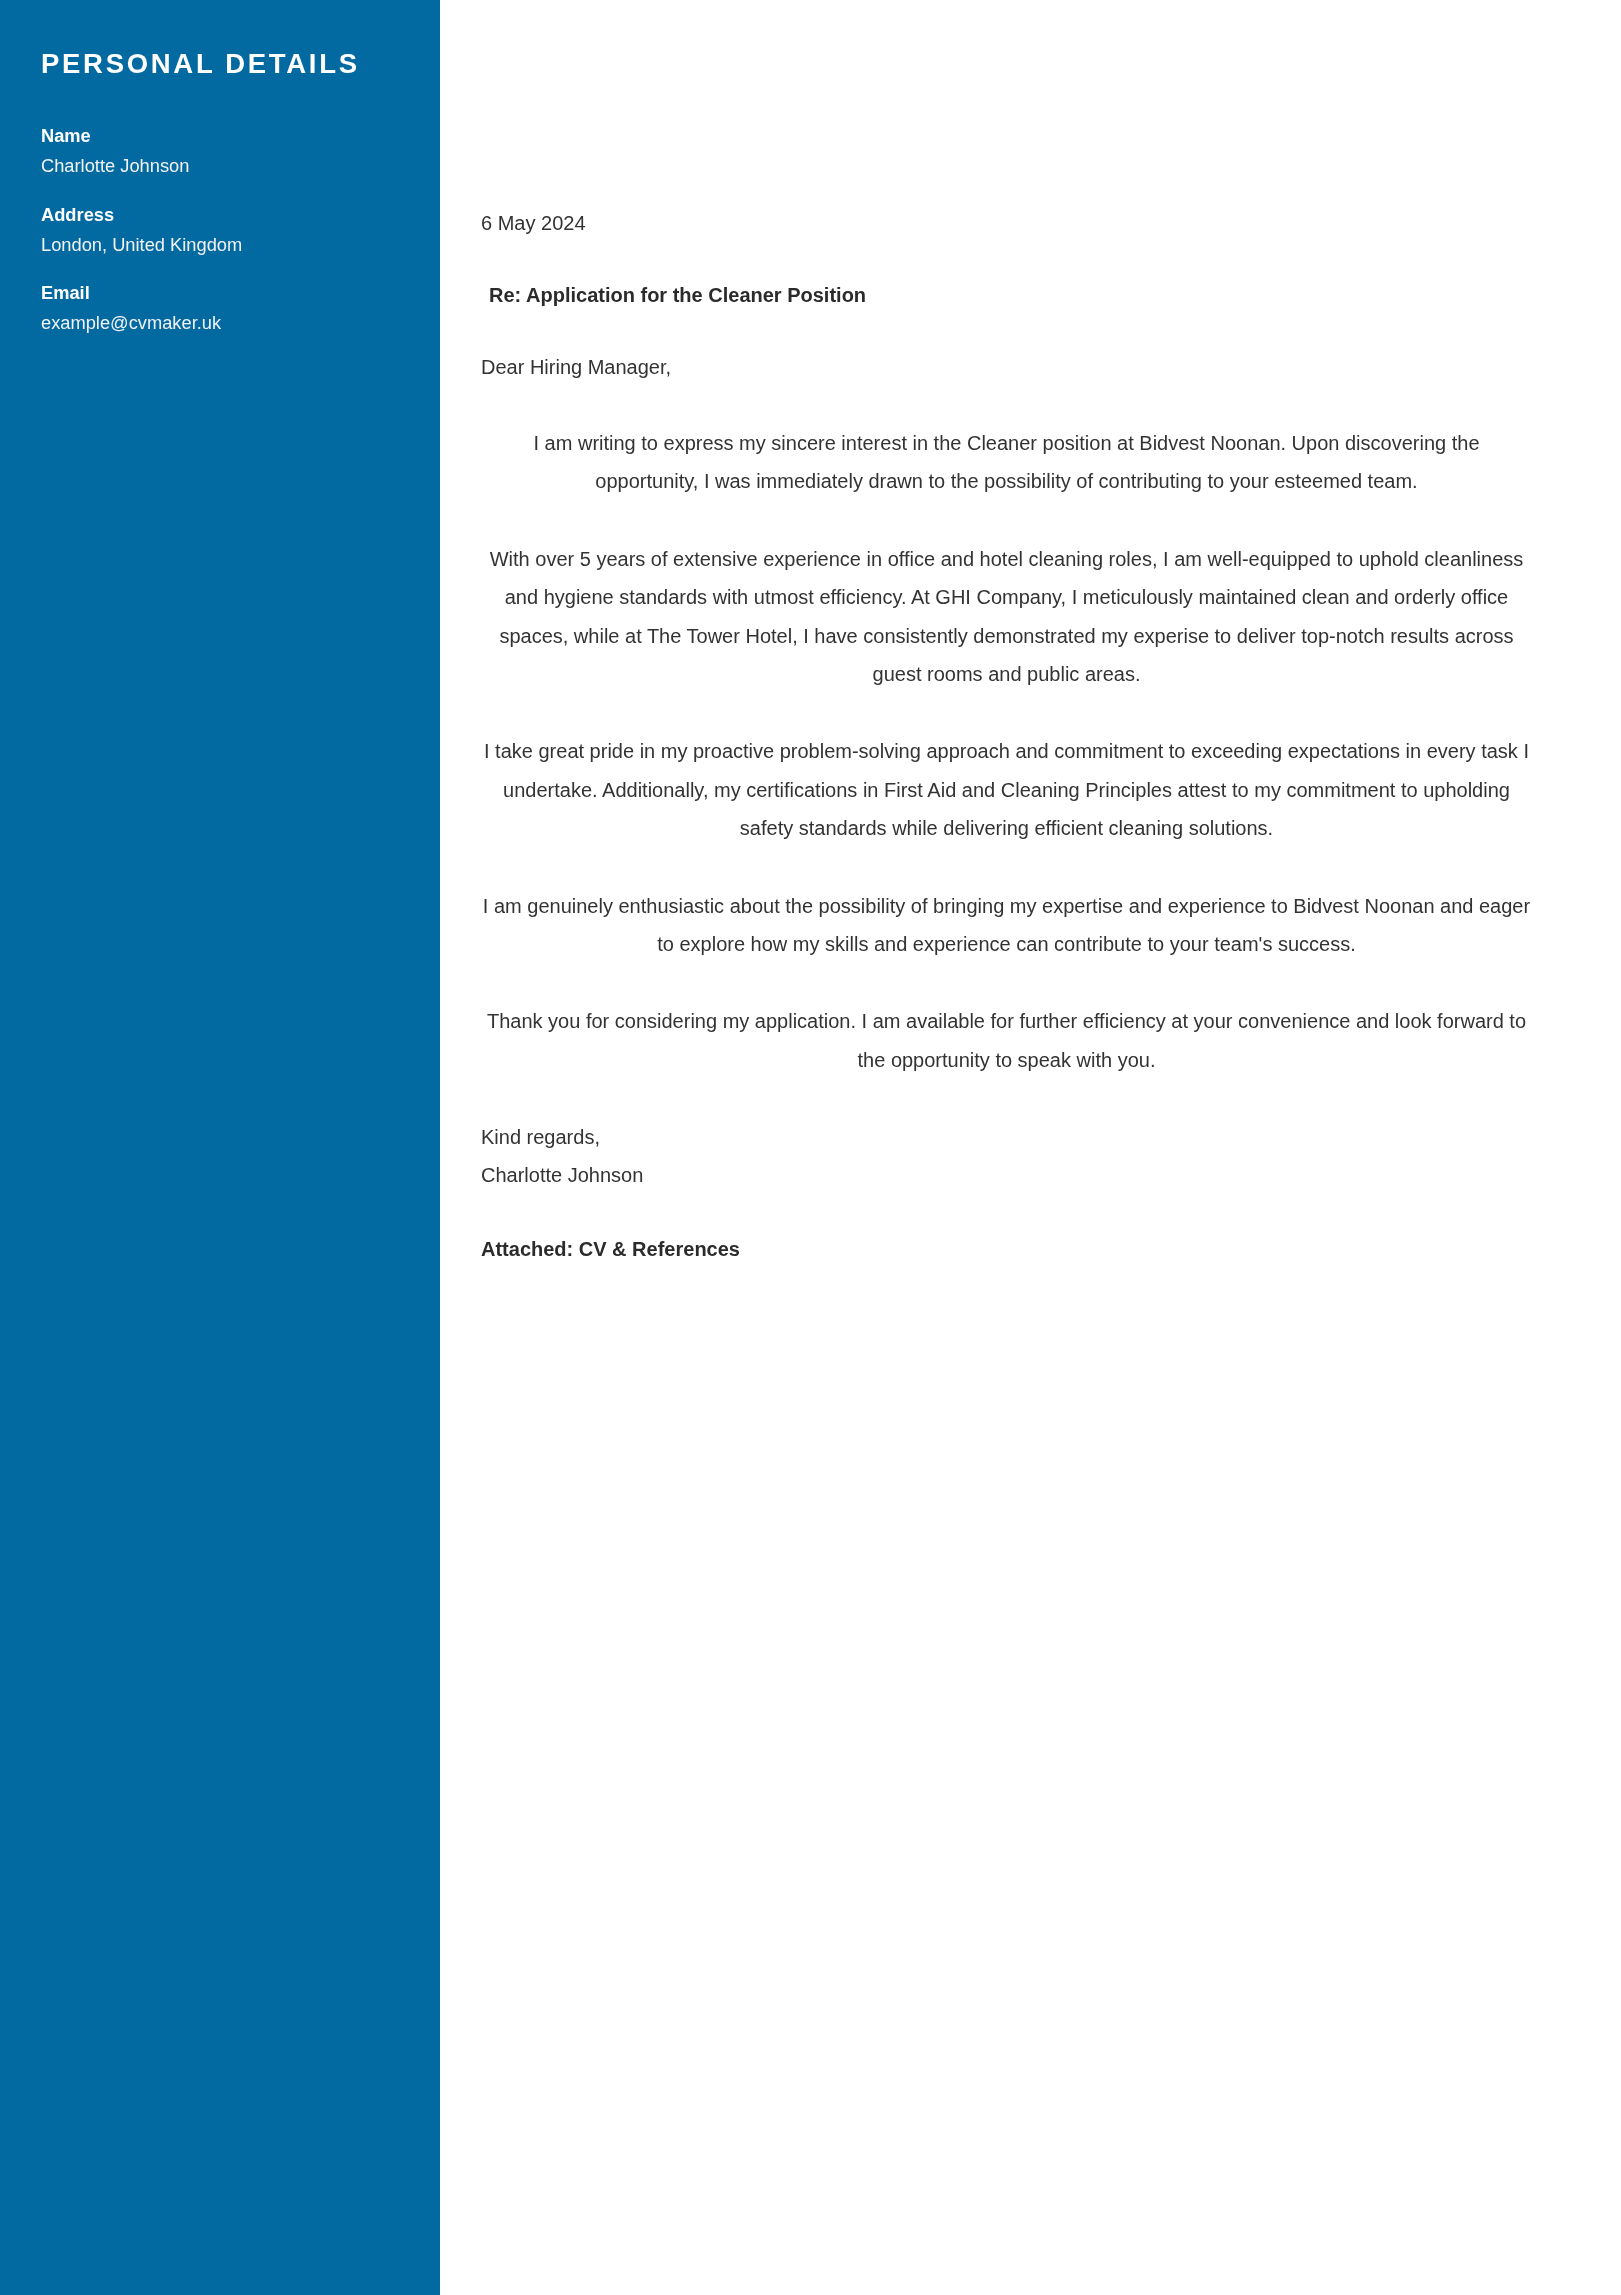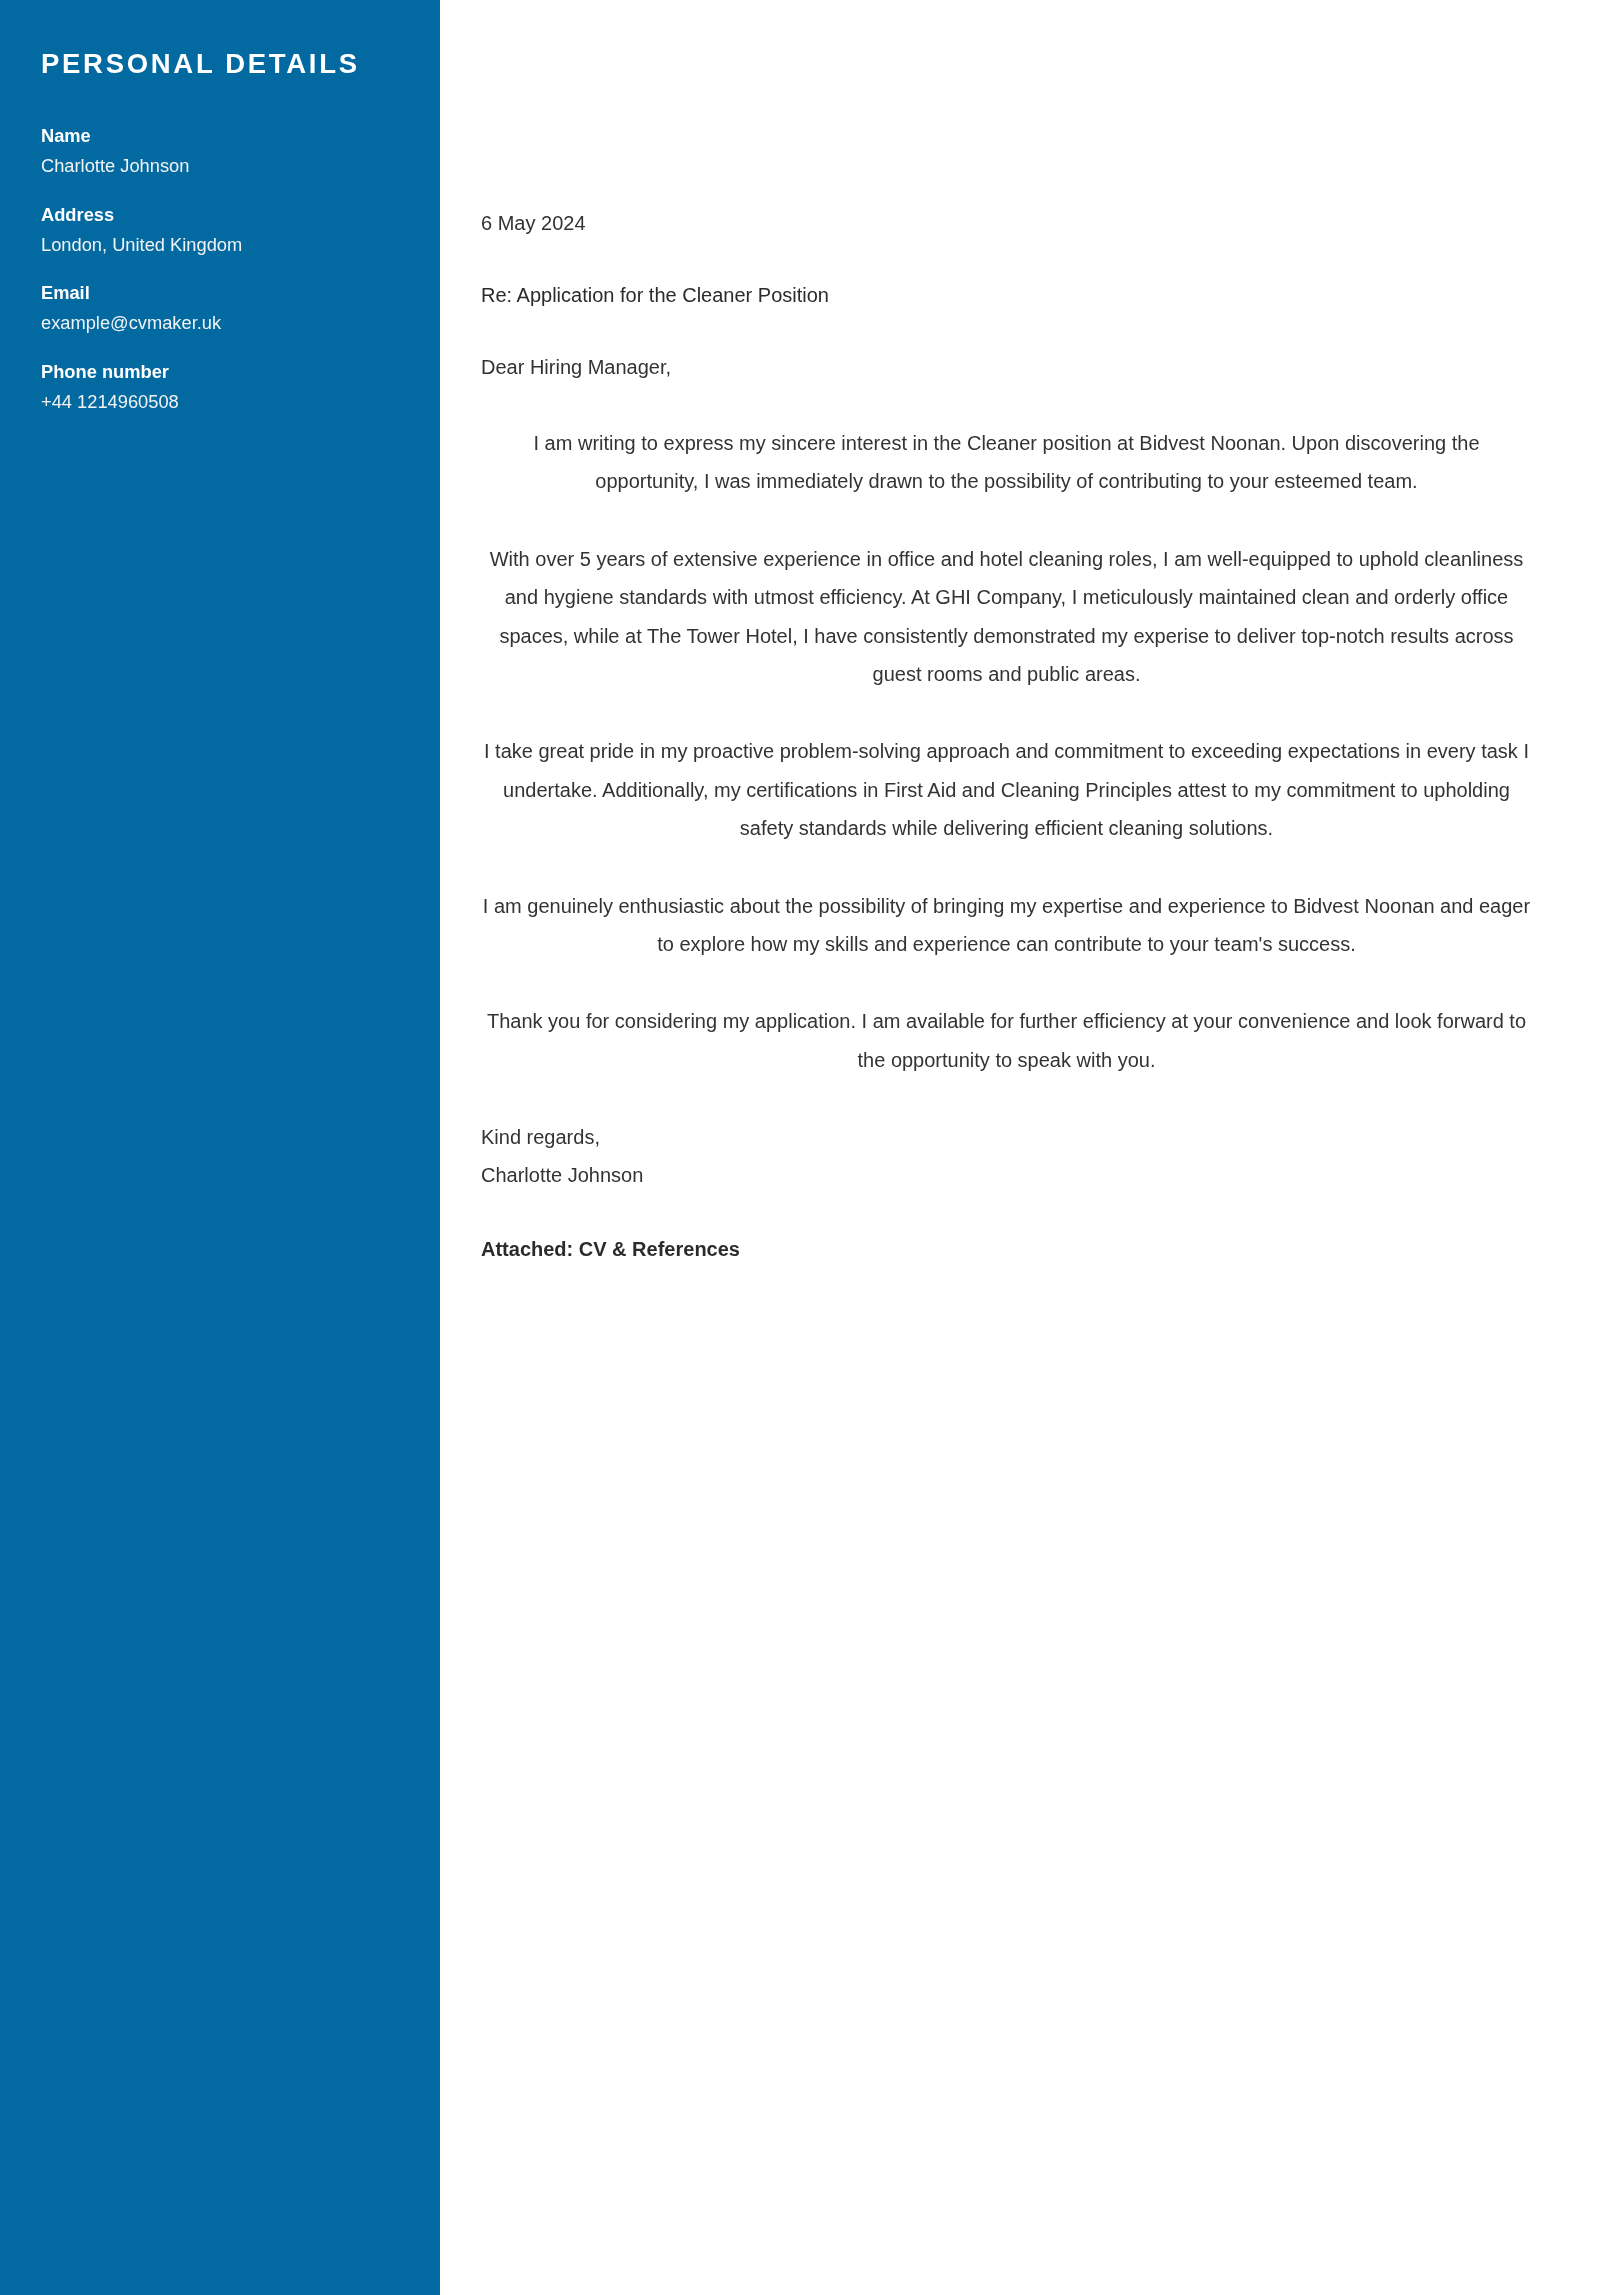--- a/index.html
+++ b/index.html
@@ -78,24 +78,24 @@
 
   .letter-date {
     font-size: 20px;
     line-height: 1.55;
     color: #333333;
     margin: 0 0 41px 0;
   }
 
   .letter-subject {
     font-size: 20px;
-    font-weight: normal;
+    font-weight: bold;
     line-height: 1.55;
     color: #2b2b2b;
-    margin: 0 0 41px 0;
+    margin: 0 0 41px 8px;
   }
 
   .letter-salutation {
     font-size: 20px;
     line-height: 1.55;
     color: #333333;
     margin: 0 0 41px 0;
   }
 
   .letter-paragraph {
@@ -142,24 +142,20 @@
     <div class="detail-block">
       <div class="detail-label">Address</div>
       <div class="detail-value">London, United Kingdom</div>
     </div>
 
     <div class="detail-block">
       <div class="detail-label">Email</div>
       <div class="detail-value">example@cvmaker.uk</div>
     </div>
 
-    <div class="detail-block">
-      <div class="detail-label">Phone number</div>
-      <div class="detail-value">+44 1214960508</div>
-    </div>
 
   </aside>
 
   <main class="main">
     <div class="letter">
 
       <p class="letter-date">6 May 2024</p>
 
       <p class="letter-subject">Re: Application for the Cleaner Position</p>
 

